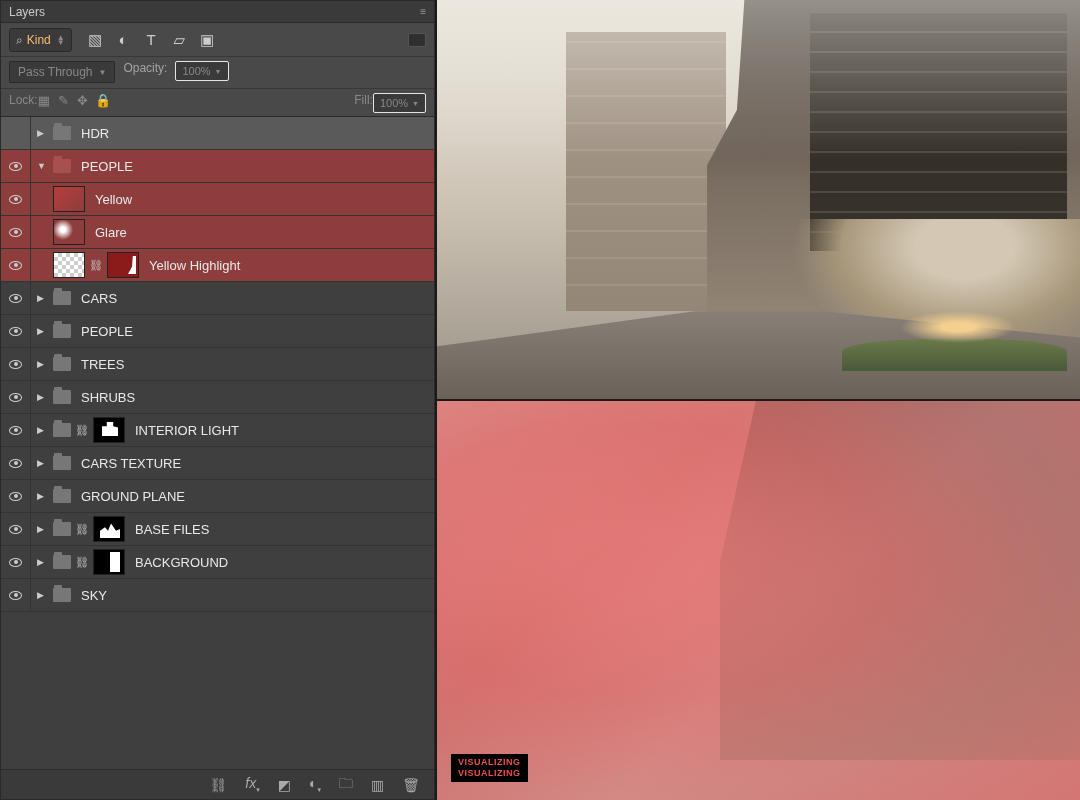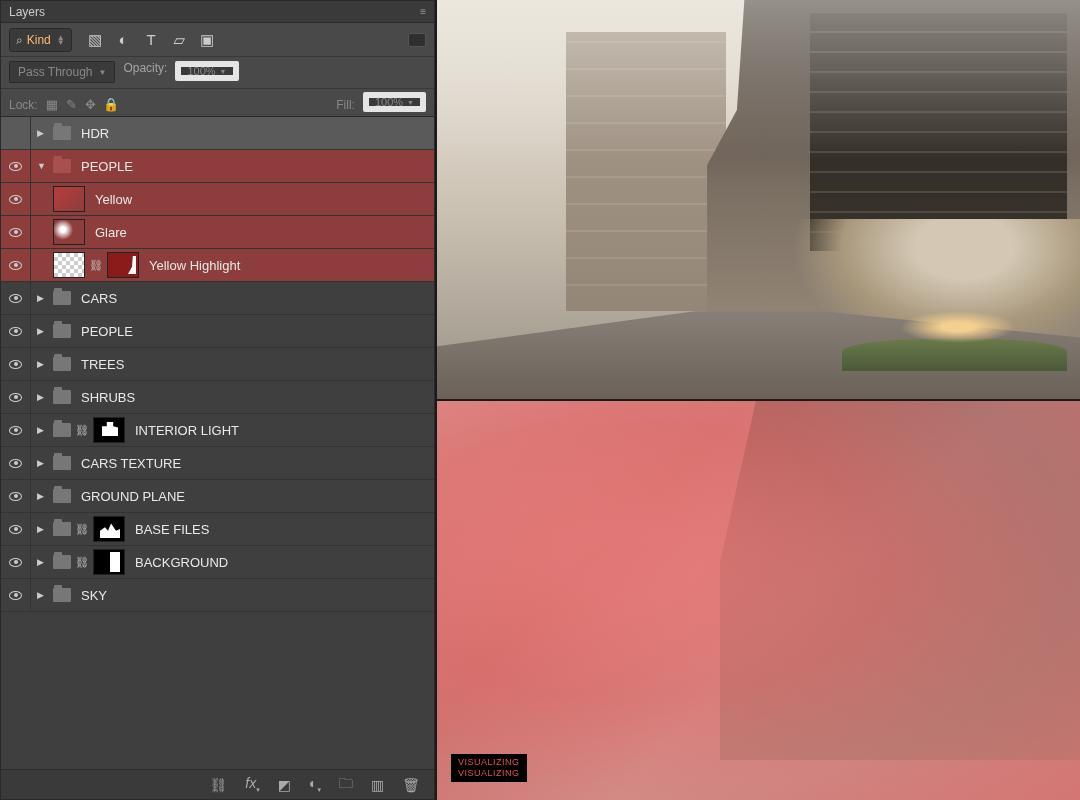--- a/index.html
+++ b/index.html
@@ -14,22 +14,22 @@
 .kind-text{color:#fdba74;font-size:12px}
 .arrows{color:#888;font-size:8px;display:flex;flex-direction:column;line-height:5px;margin-left:2px}
 .filter-icons{display:flex;gap:13px;margin-left:10px}
 .fi{color:#ccc;font-size:15px;width:15px;height:15px;display:flex;align-items:center;justify-content:center}
 .toggle-chip{width:18px;height:14px;background:#2f2f2f;border:1px solid #555;border-radius:2px;margin-left:auto}
 .blend-row{height:32px;display:flex;align-items:flex-start;padding:4px 8px;gap:8px;border-bottom:1px solid #383838}
 .blend-drop{background:#3a3a3a;border:1px solid #2a2a2a;height:22px;padding:0 8px;display:flex;align-items:center;gap:6px;border-radius:2px}
 .blend-drop span{color:#888;font-size:12px}
 .blend-drop .chev{font-size:8px}
 .opacity-label{color:#a3a3a3;font-size:12px}
-.pct-drop{background:#3a3a3a;border:6px solid #e5e5e5;height:20px;padding:0 6px;display:flex;align-items:center;color:#888;font-size:11px;border-radius:2px}
-.lock-row{height:28px;display:flex;align-items:flex-end;padding:4px 8px;gap:8px;border-bottom:1px solid #2a2a2a}
+.pct-drop{background:#3a3a3a;border:1px solid #e5e5e5;height:20px;padding:0 6px;display:flex;align-items:center;color:#888;font-size:11px;border-radius:2px}
+.lock-row{height:28px;display:flex;align-items:flex-start;padding:4px 8px;border-bottom:1px solid #2a2a2a}
 .lock-label{color:#888;font-size:12px}
 .lock-icons{display:flex;gap:8px}
 .li{color:#888;font-size:13px}
 .layer-list{flex:1;background:#3f3f3f;overflow-y:auto}
 .layer{height:33px;display:flex;align-items:center;border-bottom:1px solid #333;position:relative}
 .layer.tint{background:rgba(195,60,60,.6)}
 .layer.sel{background:#5a5a5a}
 .vis{width:30px;height:100%;display:flex;align-items:center;justify-content:center;border-right:1px solid #333}
 .eye{width:13px;height:9px;border:1.3px solid #ccc;border-radius:60%;position:relative}
 .eye::after{content:"";position:absolute;width:4px;height:4px;background:#ccc;border-radius:50%;top:50%;left:50%;transform:translate(-50%,-50%)}
@@ -64,21 +64,21 @@
 .r1 .bldg-left{position:absolute;left:20%;top:8%;width:25%;height:70%;background:repeating-linear-gradient(0deg,#887868 0 25px,#988876 25px 27px);opacity:.7}
 .r1 .street{position:absolute;bottom:0;left:0;width:100%;height:22%;background:linear-gradient(180deg,#888078,#6a6258);clip-path:polygon(0 40%,40% 0,60% 0,100% 30%,100% 100%,0 100%)}
 .r1 .grass{position:absolute;bottom:7%;right:2%;width:35%;height:8%;background:linear-gradient(0deg,#4a5a3a,#6a7a4a);border-radius:40% 40% 0 0}
 .r1 .warm{position:absolute;bottom:14%;right:10%;width:18%;height:8%;background:radial-gradient(ellipse,#f4d090 20%,transparent 70%)}
 .r1 .haze{position:absolute;inset:0;background:linear-gradient(180deg,rgba(240,235,225,.5),transparent 40%)}
 .r2{background:linear-gradient(135deg,#e89090 0%,#da7070 30%,#e8a0a0 55%,#d87878 100%)}
 .r2 .ghost{position:absolute;inset:0;background:linear-gradient(180deg,#d8ccc0 0%,#b8a898 100%);opacity:.35}
 .r2 .bldg-g{position:absolute;right:0;top:0;width:56%;height:90%;background:linear-gradient(180deg,#4a4038,#8a7a68);opacity:.4;clip-path:polygon(10% 0,100% 0,100% 100%,0 100%,0 45%)}
 .r2 .redov{position:absolute;inset:0;background:radial-gradient(ellipse at 30% 40%,rgba(230,110,110,.7) 10%,rgba(218,90,90,.55) 40%,rgba(200,80,80,.3) 70%,rgba(220,100,100,.5) 100%)}
 .watermark{position:absolute;bottom:18px;left:14px;background:#000;padding:3px 7px}
-.watermark div{color:#e85050;font-size:9px;font-weight:400;letter-spacing:.5px;line-height:11px}
+.watermark div{color:#e85050;font-size:9px;font-weight:700;letter-spacing:.5px;line-height:11px}
 </style>
 </head>
 <body>
 
 <div class="layers-panel">
   <div class="panel-header">
     <span class="panel-title">Layers</span>
     <span class="panel-menu">≡</span>
   </div>
 

